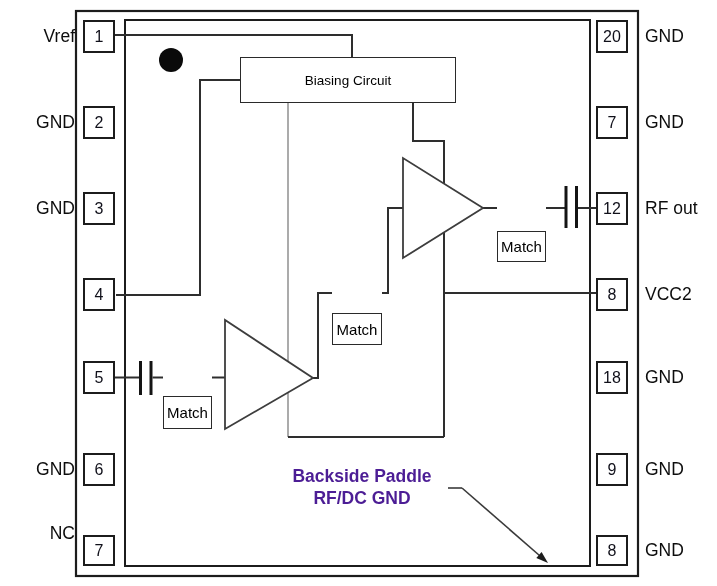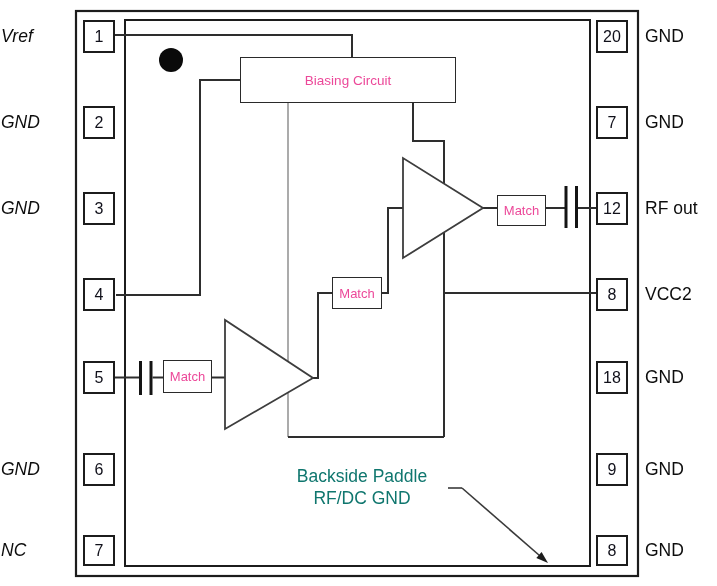--- a/index.html
+++ b/index.html
@@ -1,29 +1,29 @@
 <!DOCTYPE html>
 <html><head>
 <meta charset="utf-8">
 <style>
   html,body{margin:0;padding:0;background:#ffffff;}
   #stage{position:relative;width:717px;height:586px;background:#ffffff;overflow:hidden;
          font-family:"Liberation Sans", sans-serif;color:#111;}
   #stage svg{position:absolute;left:0;top:0;}
   .txt{position:absolute;white-space:nowrap;}
   .pin-label{width:74px;font-size:17.5px;height:26px;line-height:26px;color:#0d0d0d;}
-  .pin-label.left{left:1px;text-align:left;font-style:italic;}
+  .pin-label.left{left:1px;text-align:right;}
   .pin-label.right{left:645px;text-align:left;}
   .pin-box{position:absolute;width:32px;height:33px;border:2px solid #1c1c1c;box-sizing:border-box;
            display:flex;align-items:center;justify-content:center;font-size:16px;color:#10101a;background:#fff;}
   .blk{position:absolute;border:1.7px solid #2a2a2a;box-sizing:border-box;background:#fff;
-       display:flex;align-items:center;justify-content:center;color:#ec4899;}
-  .blk.match{font-size:13px;}
+       display:flex;align-items:center;justify-content:center;color:#000000;}
+  .blk.match{font-size:15px;margin-top:36px;}
   .blk.bias{font-size:13.5px;}
-  #backside{left:272px;top:466px;width:180px;text-align:center;font-size:17.5px;line-height:21.5px;color:#0f766e;}
+  #backside{left:272px;top:466px;width:180px;text-align:center;font-size:17.5px;line-height:21.5px;color:#4c1d95;font-weight:bold;}
 </style>
 </head>
 <body>
 
 <div id="stage">
 
   <svg width="717" height="586" viewBox="0 0 717 586">
 
     <rect x="76" y="11" width="562" height="565" fill="none" stroke="#1c1c1c" stroke-width="2.2"></rect>
 
@@ -63,21 +63,21 @@
 
     <line x1="448" y1="488" x2="462" y2="488" stroke="#3a3a3a" stroke-width="1.6"></line>
     <line x1="462" y1="488" x2="539.5" y2="555.5" stroke="#3a3a3a" stroke-width="1.6"></line>
     <polygon points="548,563 536.3,558.1 541.6,552.1" fill="#1c1c1c"></polygon>
   </svg>
 
   <div class="txt pin-label left" style="top:23px">Vref</div>
   <div class="txt pin-label left" style="top:109px">GND</div>
   <div class="txt pin-label left" style="top:195px">GND</div>
   <div class="txt pin-label left" style="top:456px">GND</div>
-  <div class="txt pin-label left" style="top:537px">NC</div>
+  <div class="txt pin-label left" style="top:520px">NC</div>
 
   <div class="txt pin-label right" style="top:23px">GND</div>
   <div class="txt pin-label right" style="top:109px">GND</div>
   <div class="txt pin-label right" style="top:195px">RF out</div>
   <div class="txt pin-label right" style="top:281px">VCC2</div>
   <div class="txt pin-label right" style="top:364px">GND</div>
   <div class="txt pin-label right" style="top:456px">GND</div>
   <div class="txt pin-label right" style="top:537px">GND</div>
 
   <div class="pin-box" style="left:83px;top:20px">1</div>

